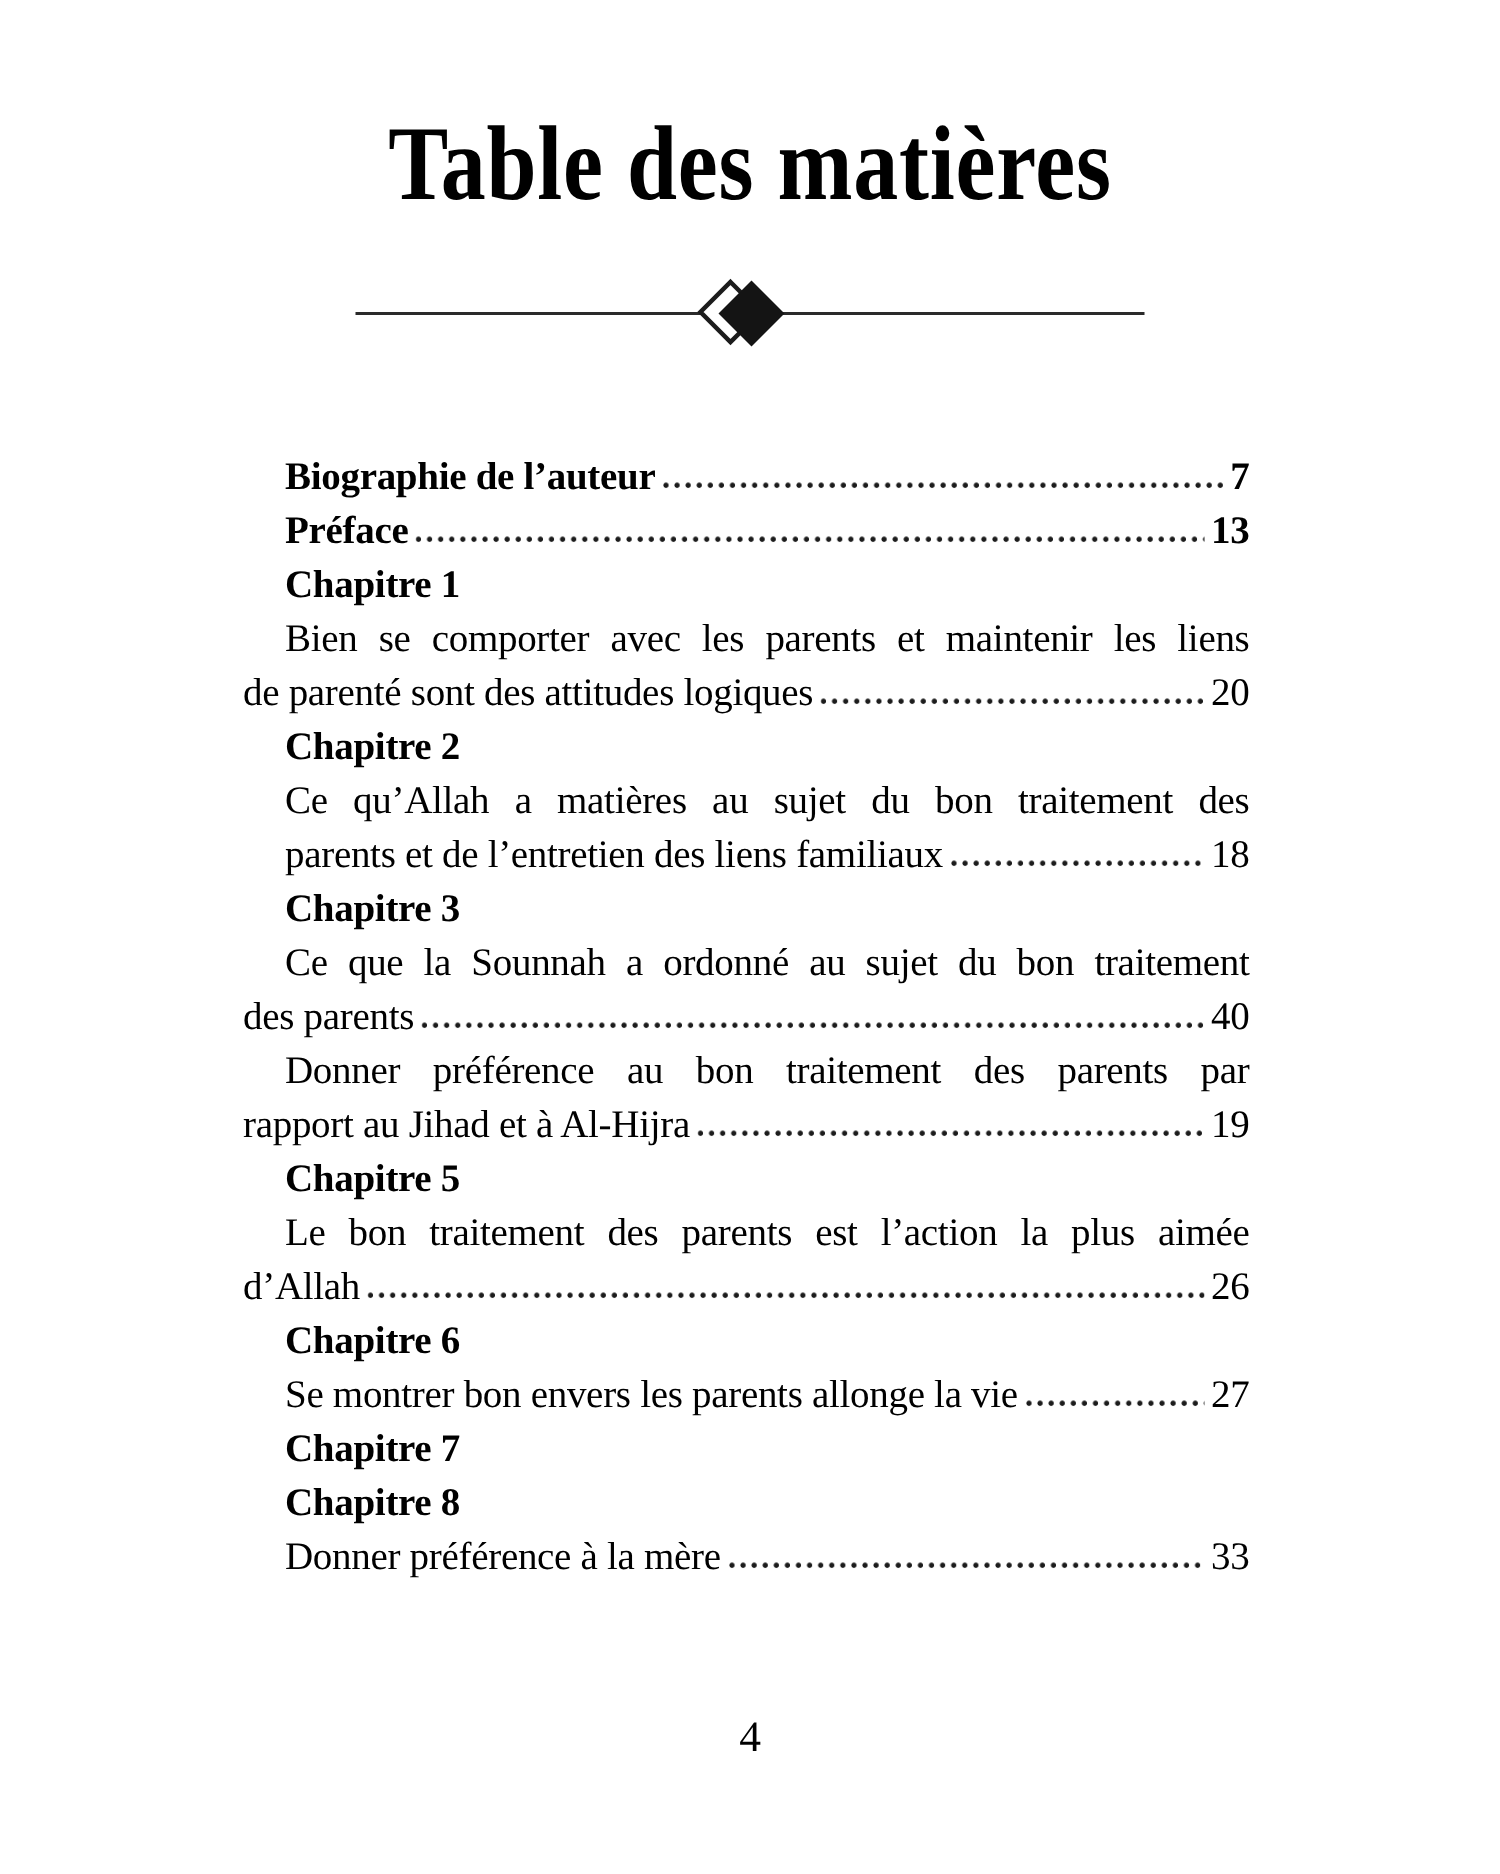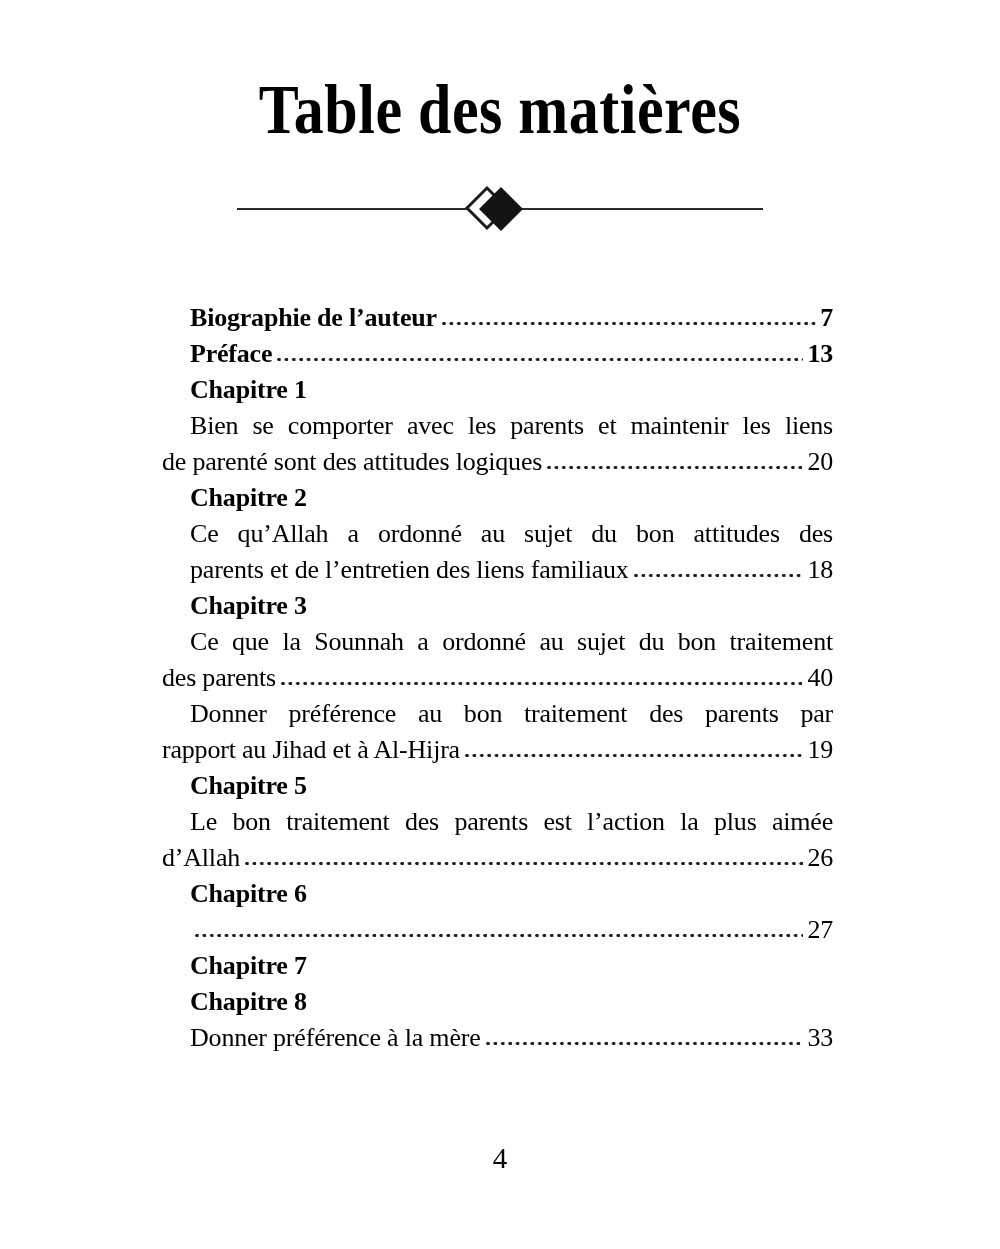--- a/index.html
+++ b/index.html
@@ -73,21 +73,21 @@
     <span class="toc-text">de parenté sont des attitudes logiques</span>
     <span class="dots"></span>
     <span class="pagenum">20</span>
   </div>
       <div class="toc-line header indent">
     <span class="toc-text">Chapitre 2</span>
     
     
   </div>
       <div class="toc-line justify indent">
-    <span class="toc-text">Ce qu’Allah a ordonné au sujet du bon attitudes des</span>
+    <span class="toc-text">Ce qu’Allah a matières au sujet du bon traitement des</span>
     
     
   </div>
       <div class="toc-line leader indent">
     <span class="toc-text">parents et de l’entretien des liens familiaux</span>
     <span class="dots"></span>
     <span class="pagenum">18</span>
   </div>
       <div class="toc-line header indent">
     <span class="toc-text">Chapitre 3</span>
@@ -128,20 +128,21 @@
     <span class="toc-text">d’Allah</span>
     <span class="dots"></span>
     <span class="pagenum">26</span>
   </div>
       <div class="toc-line header indent">
     <span class="toc-text">Chapitre 6</span>
     
     
   </div>
       <div class="toc-line leader indent">
+    <span class="toc-text">Se montrer bon envers les parents allonge la vie</span>
     <span class="dots"></span>
     <span class="pagenum">27</span>
   </div>
       <div class="toc-line header indent">
     <span class="toc-text">Chapitre 7</span>
     
     
   </div>
       <div class="toc-line header indent">
     <span class="toc-text">Chapitre 8</span>

